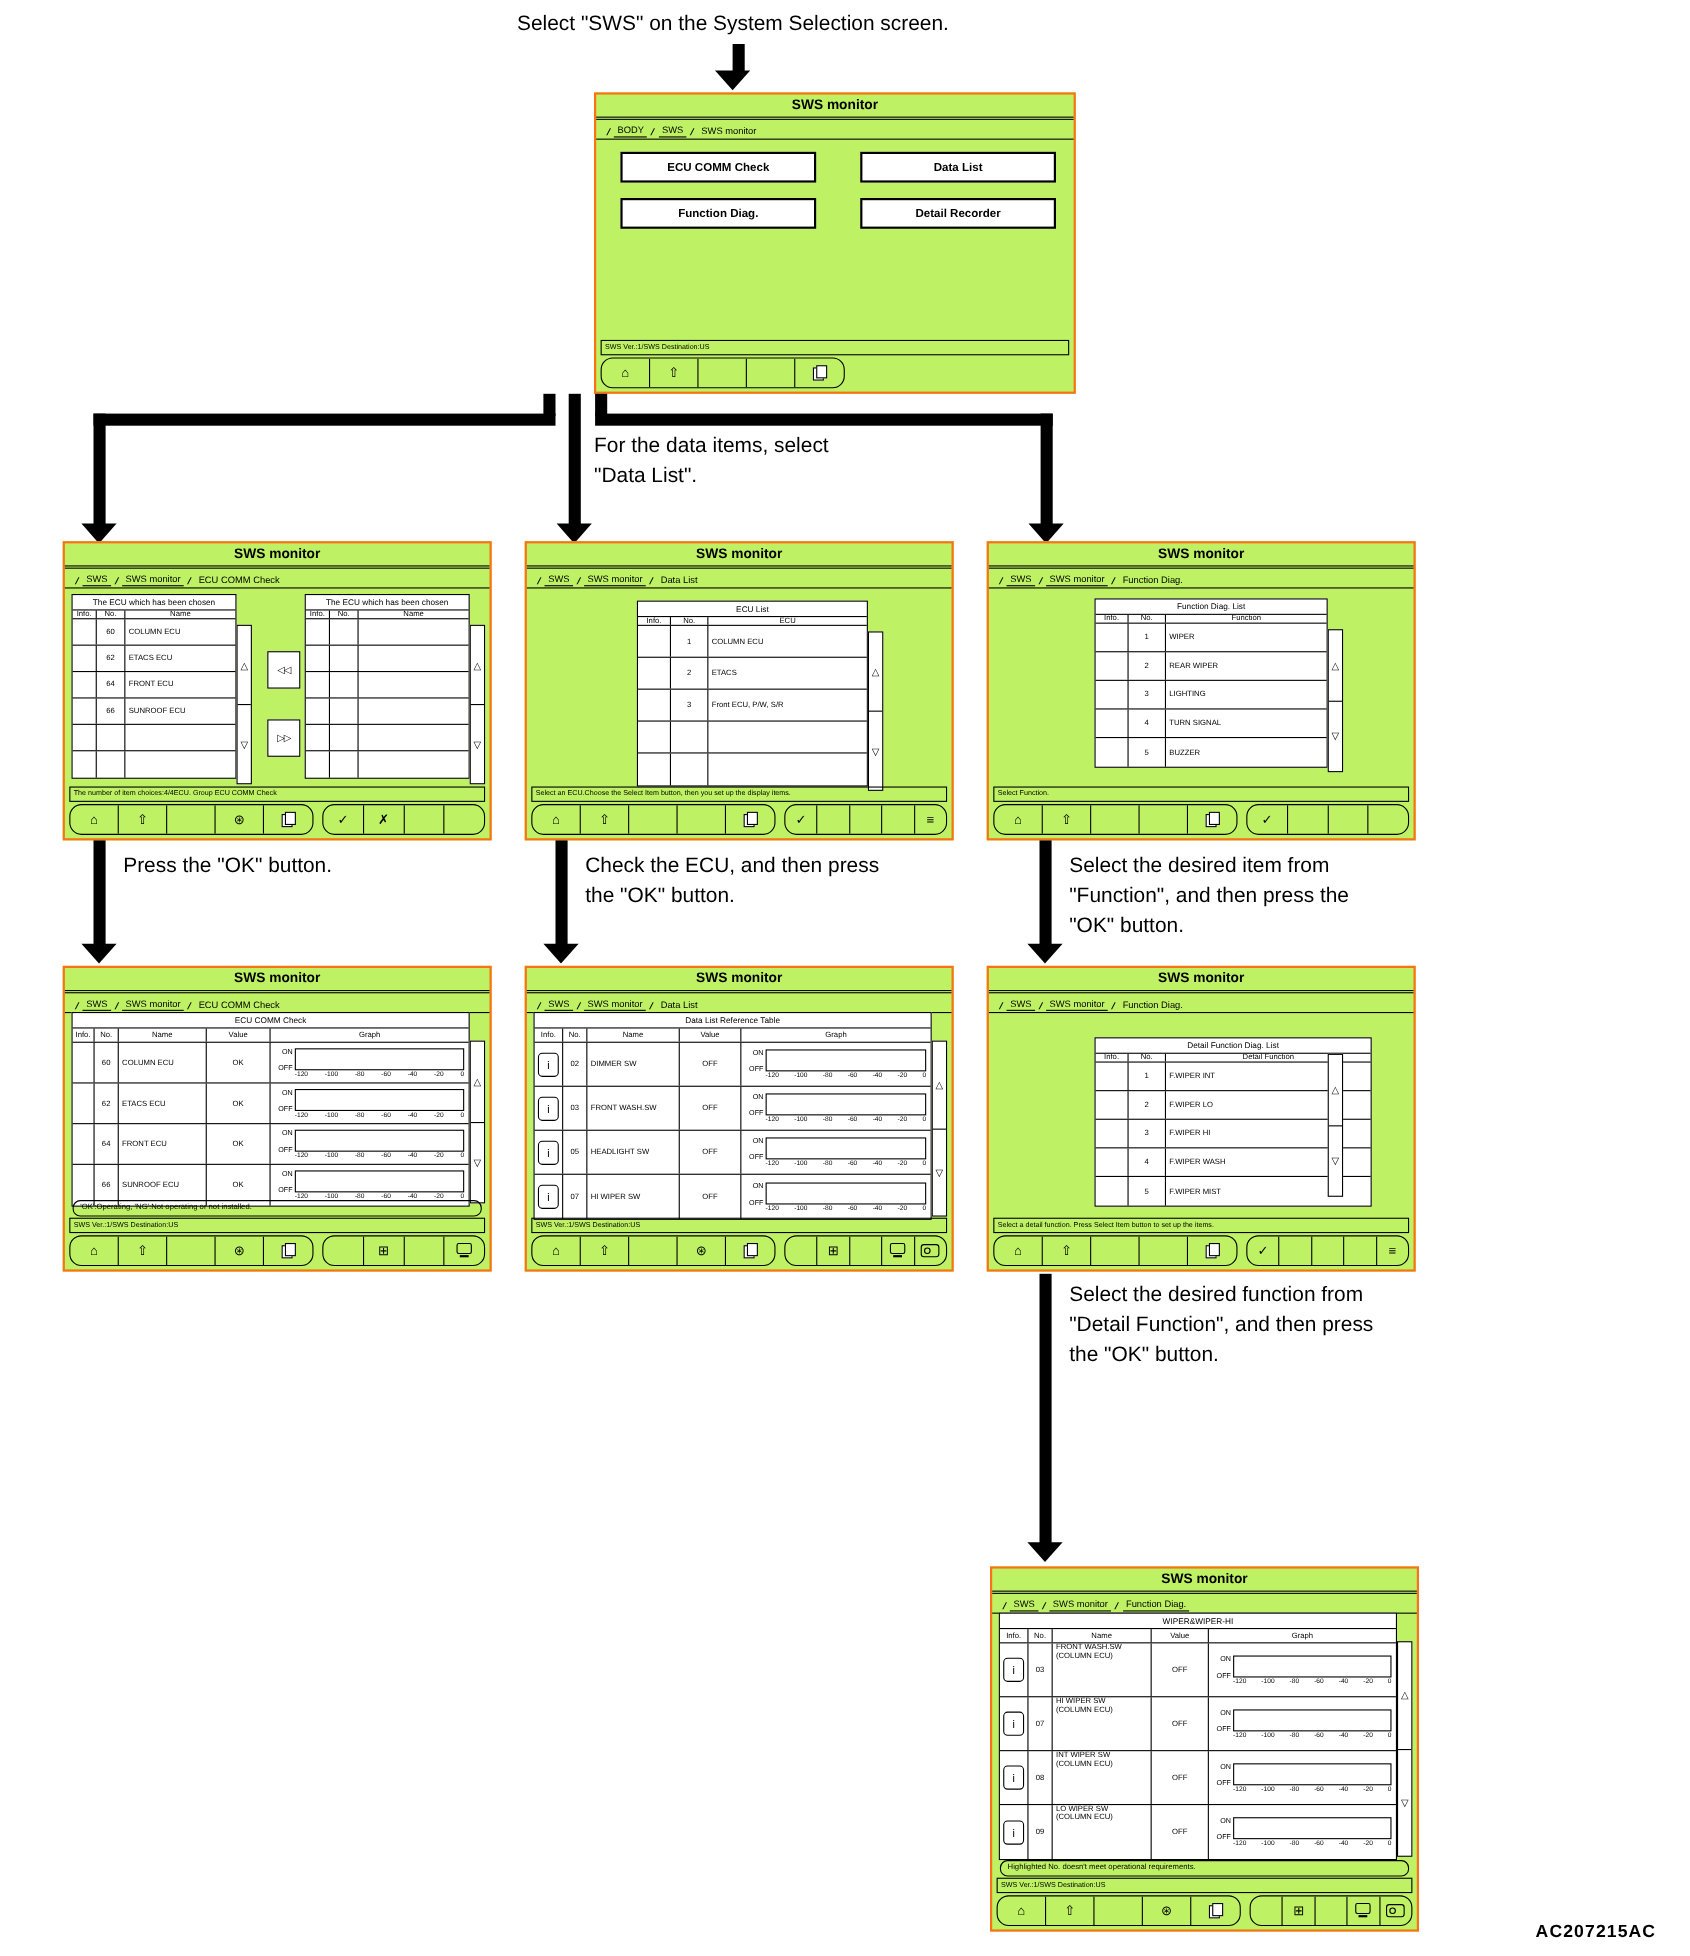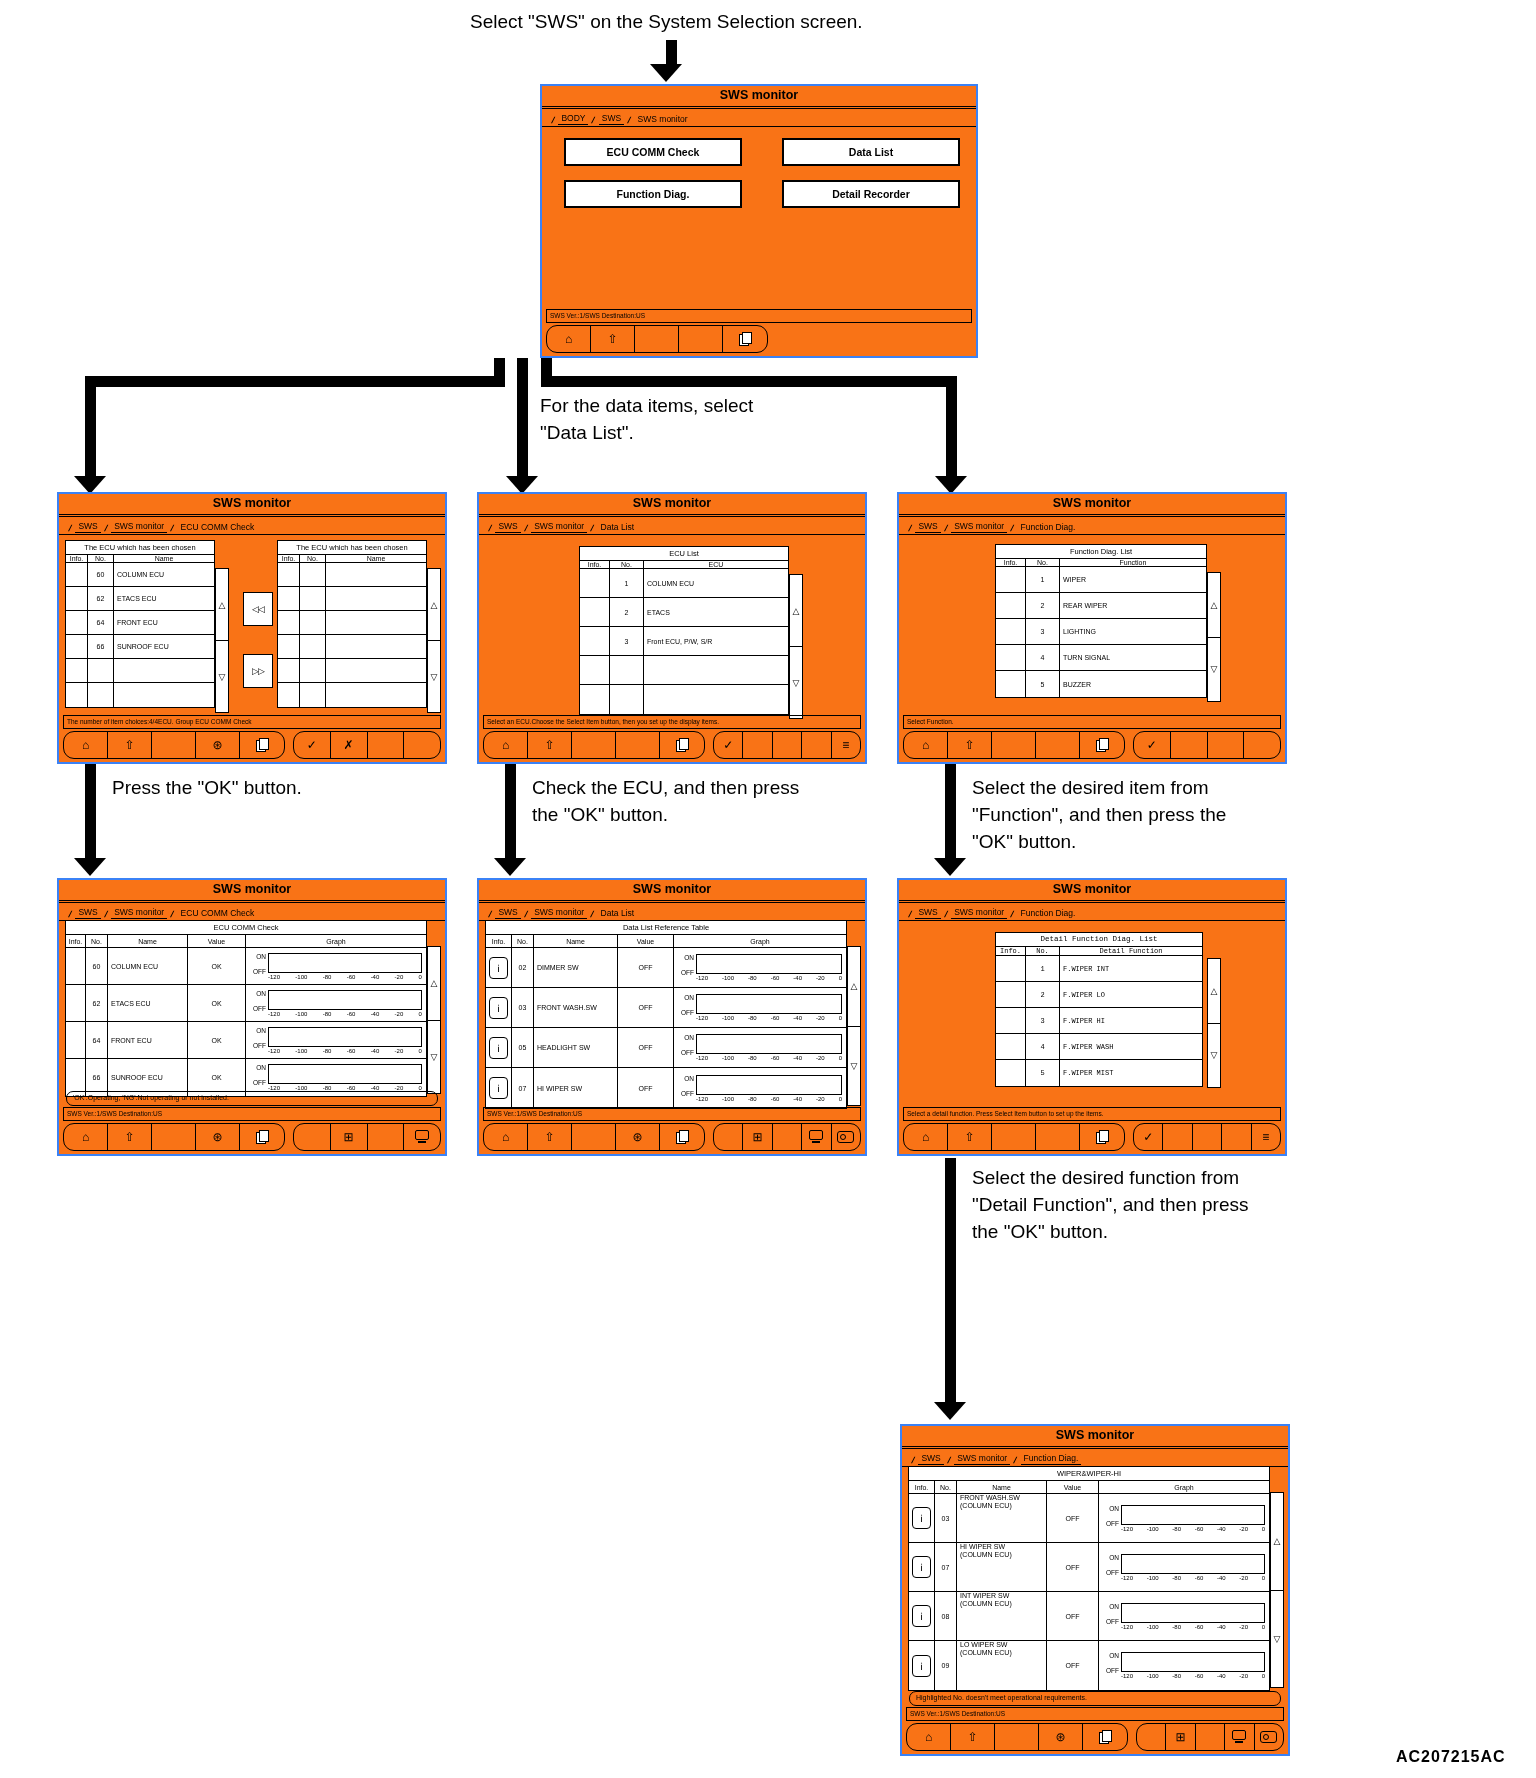--- a/index.html
+++ b/index.html
@@ -7,21 +7,21 @@
           font-family:"Liberation Sans",sans-serif;overflow:hidden;}
 
   
   .instr{position:absolute;font-size:19px;line-height:27px;white-space:nowrap;}
   .abar{position:absolute;background:#000;}
   .ahead{position:absolute;width:0;height:0;border-left:16px solid transparent;
          border-right:16px solid transparent;border-top:18px solid #000;}
   .footer-code{position:absolute;font-weight:bold;font-size:16px;letter-spacing:1px;}
 
   
-  .screen{position:absolute;border:2px solid #3b82f6;background:#f97316;box-sizing:border-box;}
+  .screen{position:absolute;border:2px solid #f97316;background:#bef264;box-sizing:border-box;}
   .s-title{height:20px;line-height:19px;text-align:center;font-weight:bold;font-size:12.5px;
            border-bottom:3px double #000;}
   .s-tabs{height:16px;border-bottom:1px solid #000;display:flex;align-items:flex-end;
           padding:0 0 1px 6px;font-size:8.5px;white-space:nowrap;}
   .tab{display:flex;align-items:flex-end;}
   .slash{transform:skewX(-18deg);margin:0 4px;font-weight:bold;}
   .tab .tl{border-bottom:1px solid #000;padding:0 3px 1px;}
   .tab:last-child .tl{border-bottom:none;}
   .screen.ul .tab:last-child .tl{border-bottom:1px solid #000;}
   .s-body{position:absolute;left:0;right:0;top:36px;bottom:48px;}
@@ -903,21 +903,21 @@
         <span class="tab">
           <span class="slash">/</span>
           <span class="tl">SWS monitor</span>
         </span>
         <span class="tab">
           <span class="slash">/</span>
           <span class="tl">Function Diag.</span>
         </span>
       </div>
     <div class="s-body">
-      <div class="tbl" style="left:96px;top:16px;width:208px;font-family:Liberation Mono, monospace;--cols:30px 34px 1fr;">
+      <div class="tbl" style="left:96px;top:27px;width:252px;--cols:30px 34px 1fr;">
         <div class="cap">Detail Function Diag. List</div>
         <div class="trow hdr">
           <div class="cell">Info.</div>
           <div class="cell">No.</div>
           <div class="cell">Detail Function</div>
         </div>
         <div class="rows">
 
             <div class="trow" style="height:26px;">
               <div class="cell"></div>

